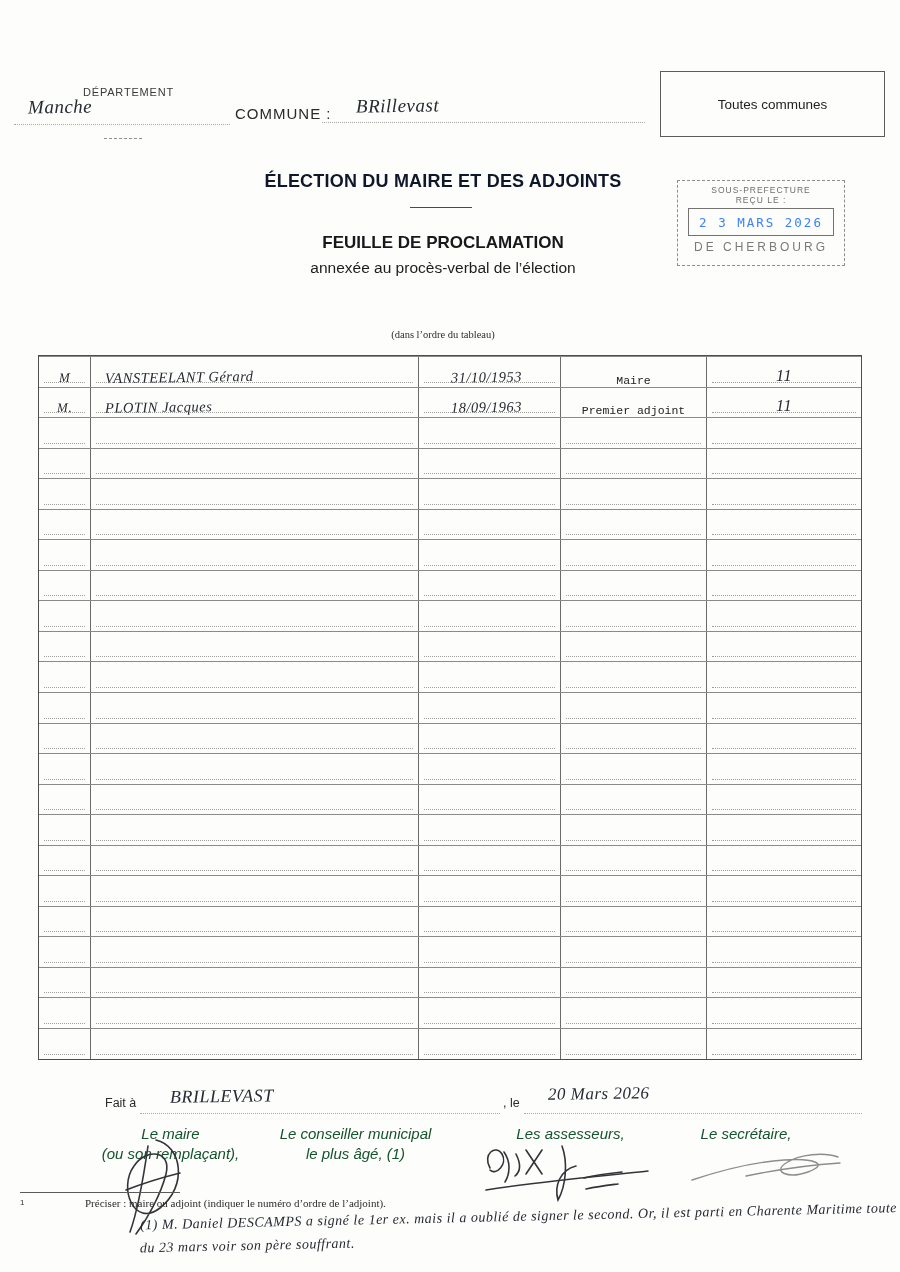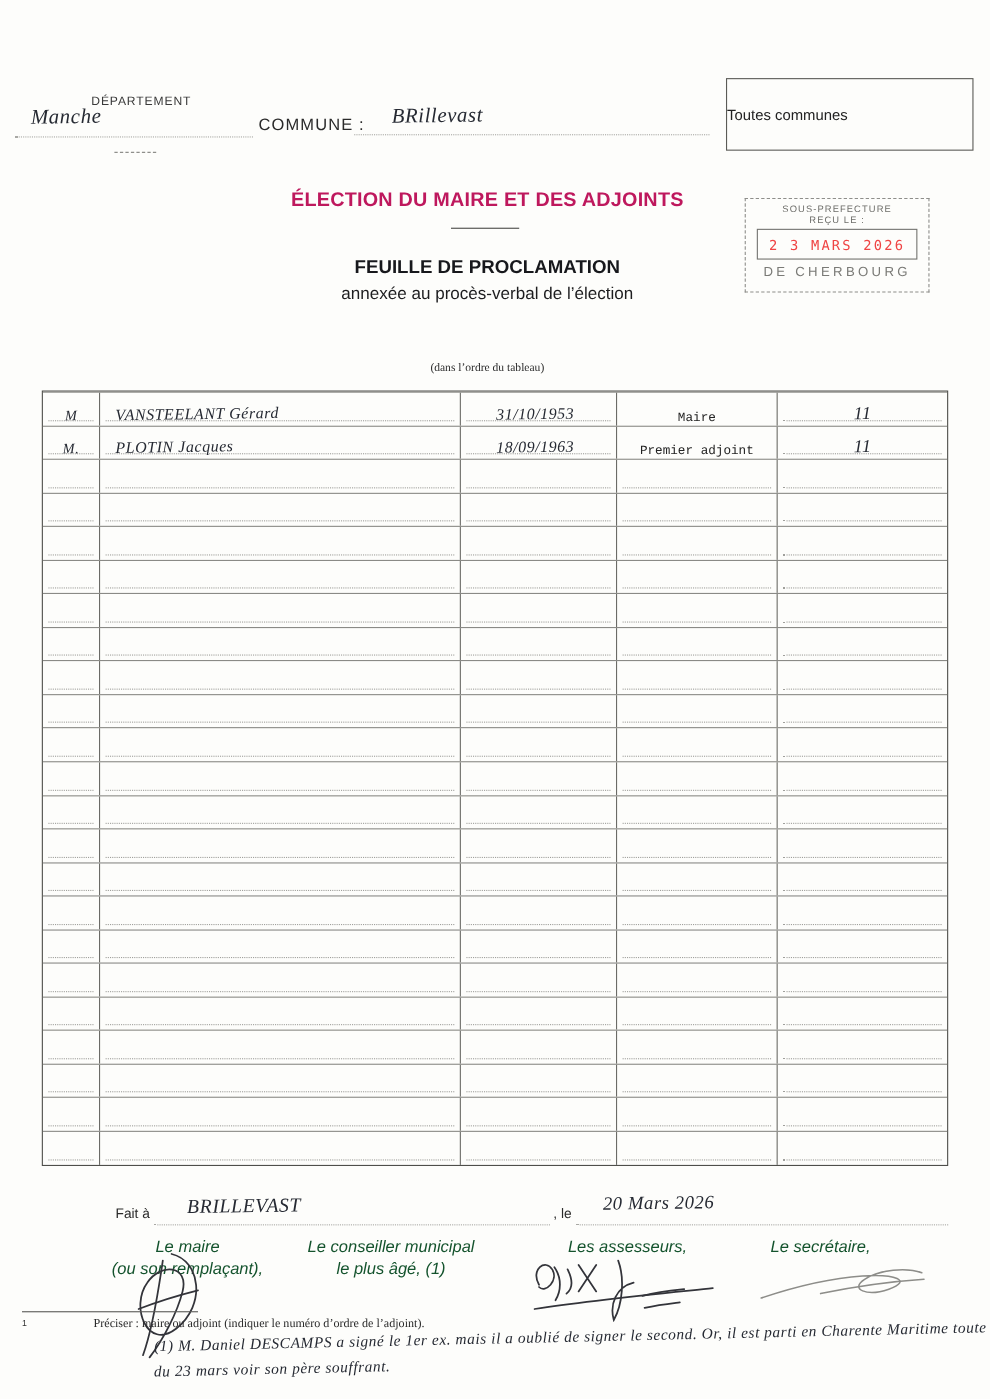--- a/index.html
+++ b/index.html
@@ -9,38 +9,38 @@
   .hw{font-family:"Liberation Serif", serif;font-style:italic;color:#262a33;
       transform:rotate(-0.8deg);letter-spacing:.5px;white-space:nowrap;}
   .dotline{border-bottom:1.5px dotted #a8a8a4;}
   .dashline{border-bottom:1.5px dashed #8f8f8b;}
   .prelined{white-space:pre-line;}
 
   
   .dept-label{font-size:11px;letter-spacing:.8px;color:#3a3a3a;}
   .commune-label{font-size:15px;letter-spacing:1px;color:#2a2a2a;}
   .corner-box{width:223px;height:64px;border:1.2px solid #5b5b57;display:flex;
-              align-items:center;font-size:13.5px;color:#222;}
+              align-items:center;justify-content:center;font-size:13.5px;color:#222;}
 
   
   .band{left:0;width:886px;text-align:center;}
-  .main-title{font-size:18px;font-weight:bold;letter-spacing:.2px;color:#be185d;}
+  .main-title{font-size:18px;font-weight:bold;letter-spacing:.2px;color:#0f172a;}
   .divider{border-top:1.6px solid #4a4a46;}
   .sub-title{font-size:17px;font-weight:bold;color:#17181c;}
   .sub-title2{font-size:15.5px;color:#1d1d1f;}
   .section-title{font-size:16.5px;font-weight:bold;letter-spacing:.3px;color:#17181c;}
   .section-note{font-family:"Liberation Serif", serif;font-size:10.5px;color:#2c2c2c;}
 
   
   .stamp{width:168px;height:86px;border:1.6px dashed #8e8e8a;color:#6e6e6a;
          display:flex;flex-direction:column;align-items:center;padding-top:4px;box-sizing:border-box;}
   .stamp .s1{font-size:8.5px;letter-spacing:1px;}
   .stamp .s2{font-size:8.5px;letter-spacing:1px;}
   .stamp .inner{margin-top:3px;border:1.6px solid #73736f;padding:6px 10px 5px;
-                font-family:"DejaVu Sans Mono", monospace;font-size:12.5px;letter-spacing:2px;color:#ef4444;}
+                font-family:"DejaVu Sans Mono", monospace;font-size:12.5px;letter-spacing:2px;color:#3b82f6;}
   .stamp .s3{margin-top:4px;font-size:12px;letter-spacing:3px;color:#7a7a76;}
 
   
   .tbl{left:38px;top:355px;width:824px;border:1.6px solid #4e4e4a;box-sizing:border-box;background:#fdfdfb;}
   .thead,.trow{display:grid;grid-template-columns:52px 328px 142px 146px 1fr;}
   .thead{height:42px;}
   .th{display:flex;align-items:center;justify-content:center;text-align:center;
       font-size:10px;line-height:1.25;border-right:1px solid #6b6b67;padding:1px 2px;color:#222;}
   .th.c0,.th.c4{font-size:9.5px;}
   .th:last-child{border-right:none;}

